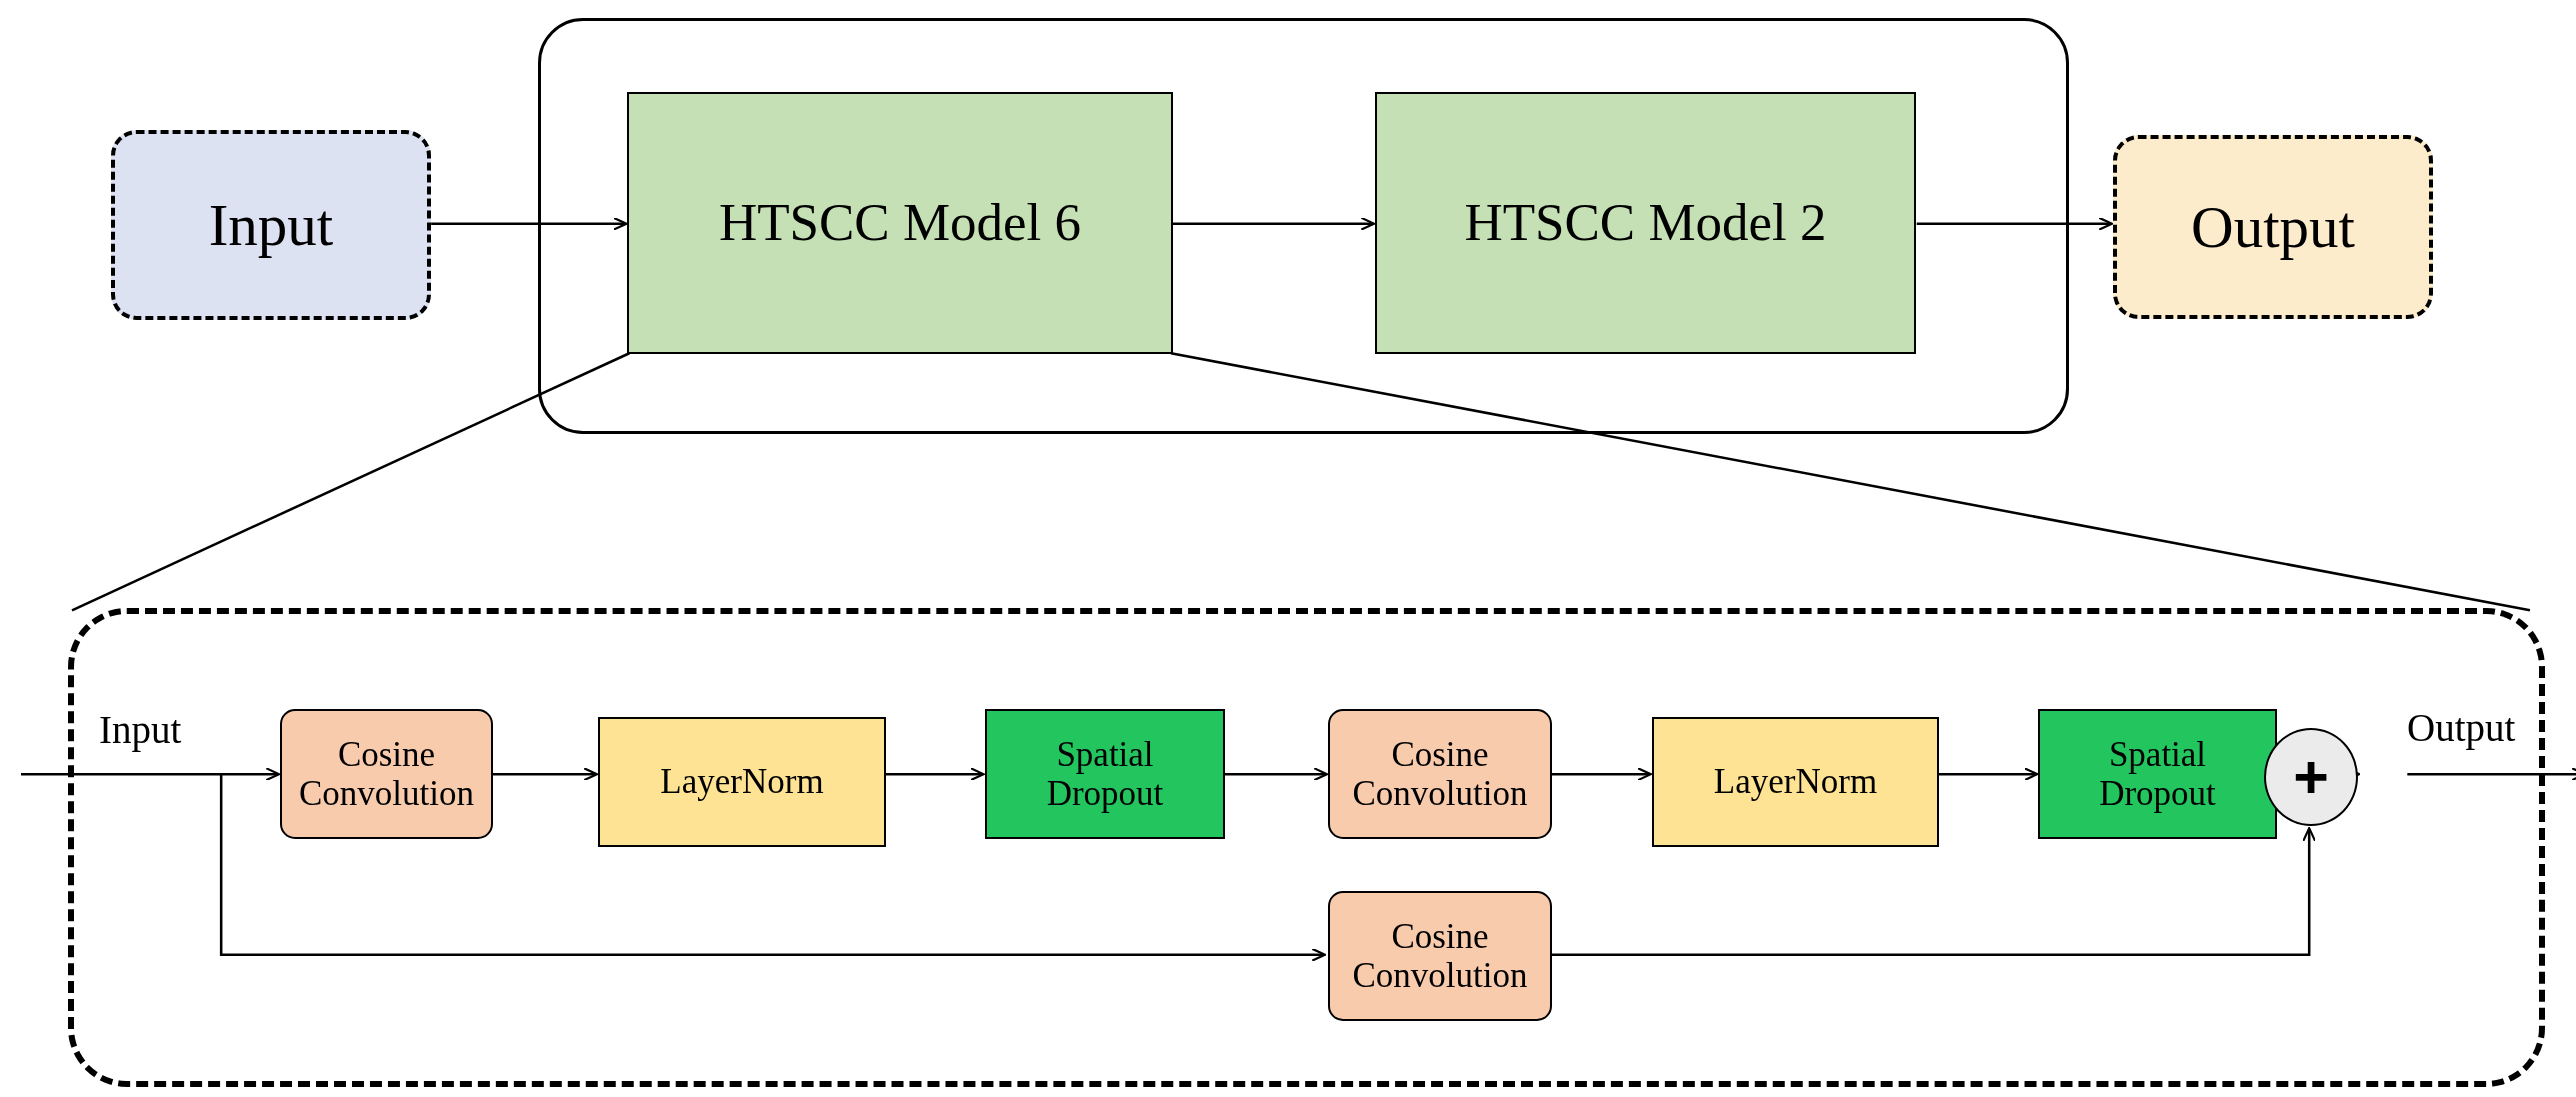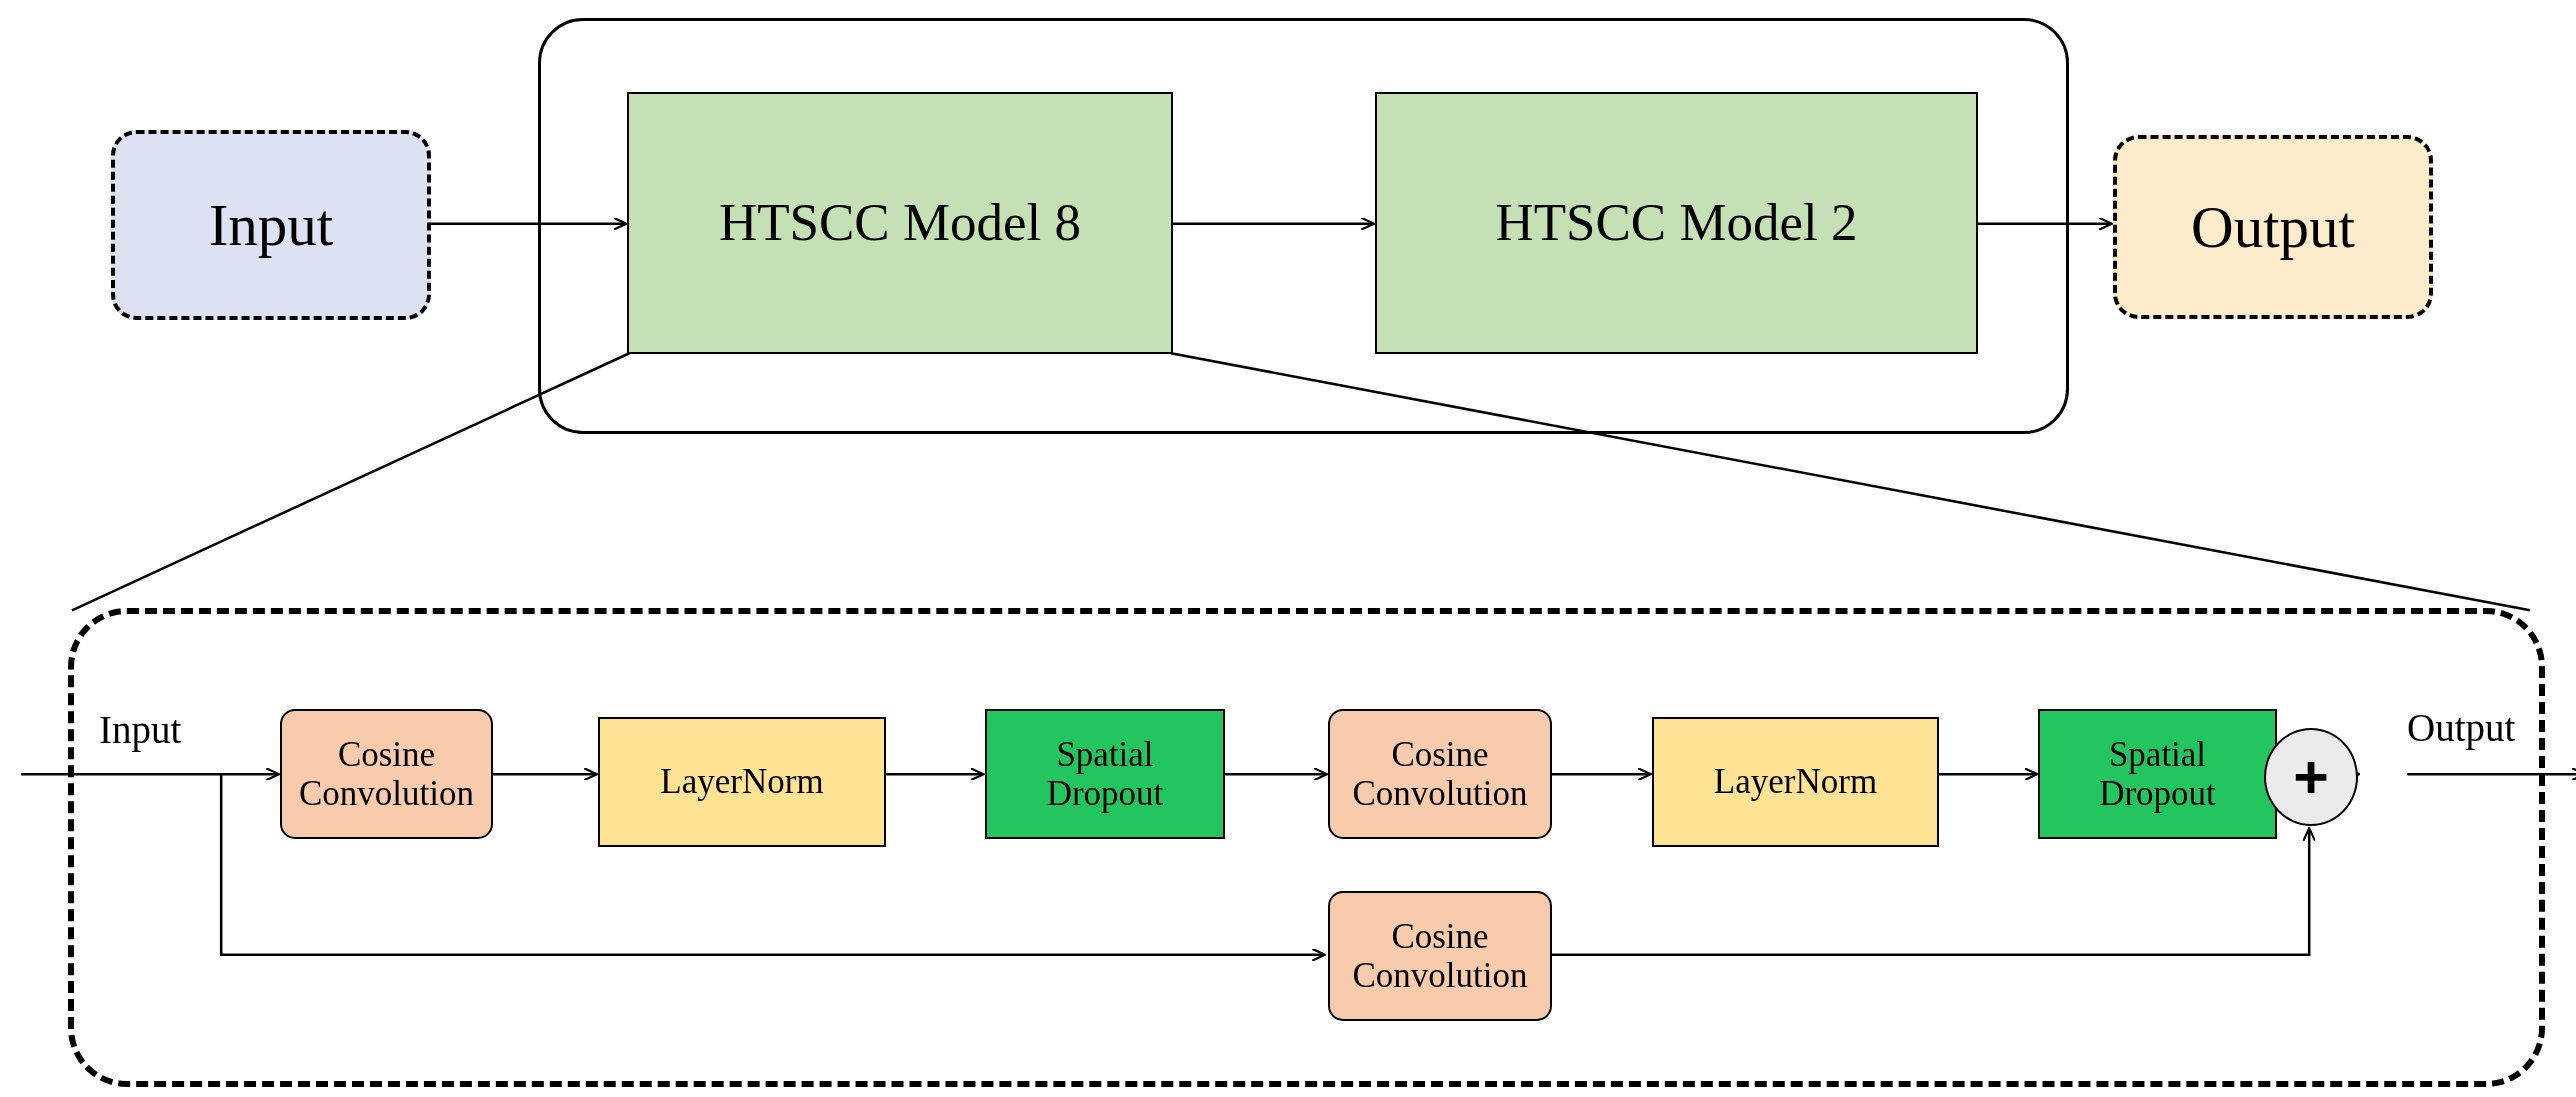--- a/index.html
+++ b/index.html
@@ -14,21 +14,21 @@
   
   .io-box{border:4.9px dashed #000;border-radius:25.5px;font-size:59px;}
   .io-input{background:#dce2f2;left:98px;top:130px;width:320px;height:190px;}
   .io-output{background:#fdeccc;left:2100px;top:135px;width:320px;height:184px;}
 
   .outer-group{position:absolute;left:525px;top:17.7px;width:1525px;height:410px;
                border:3.4px solid #000;border-radius:45px;background:transparent;}
 
   .model-box{background:#c5e0b4;border:2.9px solid #000;font-size:53px;}
   .model-1{left:614px;top:92px;width:546px;height:262px;}
-  .model-2{left:1362px;top:92px;width:603px;height:262px;}
+  .model-2{left:1362px;top:92px;width:541px;height:262px;}
 
   
   .detail-panel{position:absolute;left:55px;top:608px;width:2465px;height:467px;
                 border:6.9px dashed #000;border-radius:59px;background:transparent;}
 
   .op-box{border:2.5px solid #000;font-size:35px;}
   .op-orange{background:#f8cbad;border-radius:15px;}
   .op-yellow{background:#ffe394;margin-top:8px;}
   .op-blue{background:#22c55e;}
 
@@ -75,21 +75,21 @@
     <path d="M 1568 973 L 2340 973 L 2340 845" fill="none" stroke="#000" stroke-width="2.6" marker-end="url(#arw)"></path>
   </svg>
 
   <div class="node io-box io-input">
     <span>Input</span>
   </div>
 
   <div class="outer-group"></div>
 
   <div class="node model-box model-1">
-    <span>HTSCC Model 8</span>
+    <span>HTSCC Model 6</span>
   </div>
 
   <div class="node model-box model-2">
     <span>HTSCC Model 2</span>
   </div>
 
   <div class="node io-box io-output">
     <span>Output</span>
   </div>
 

